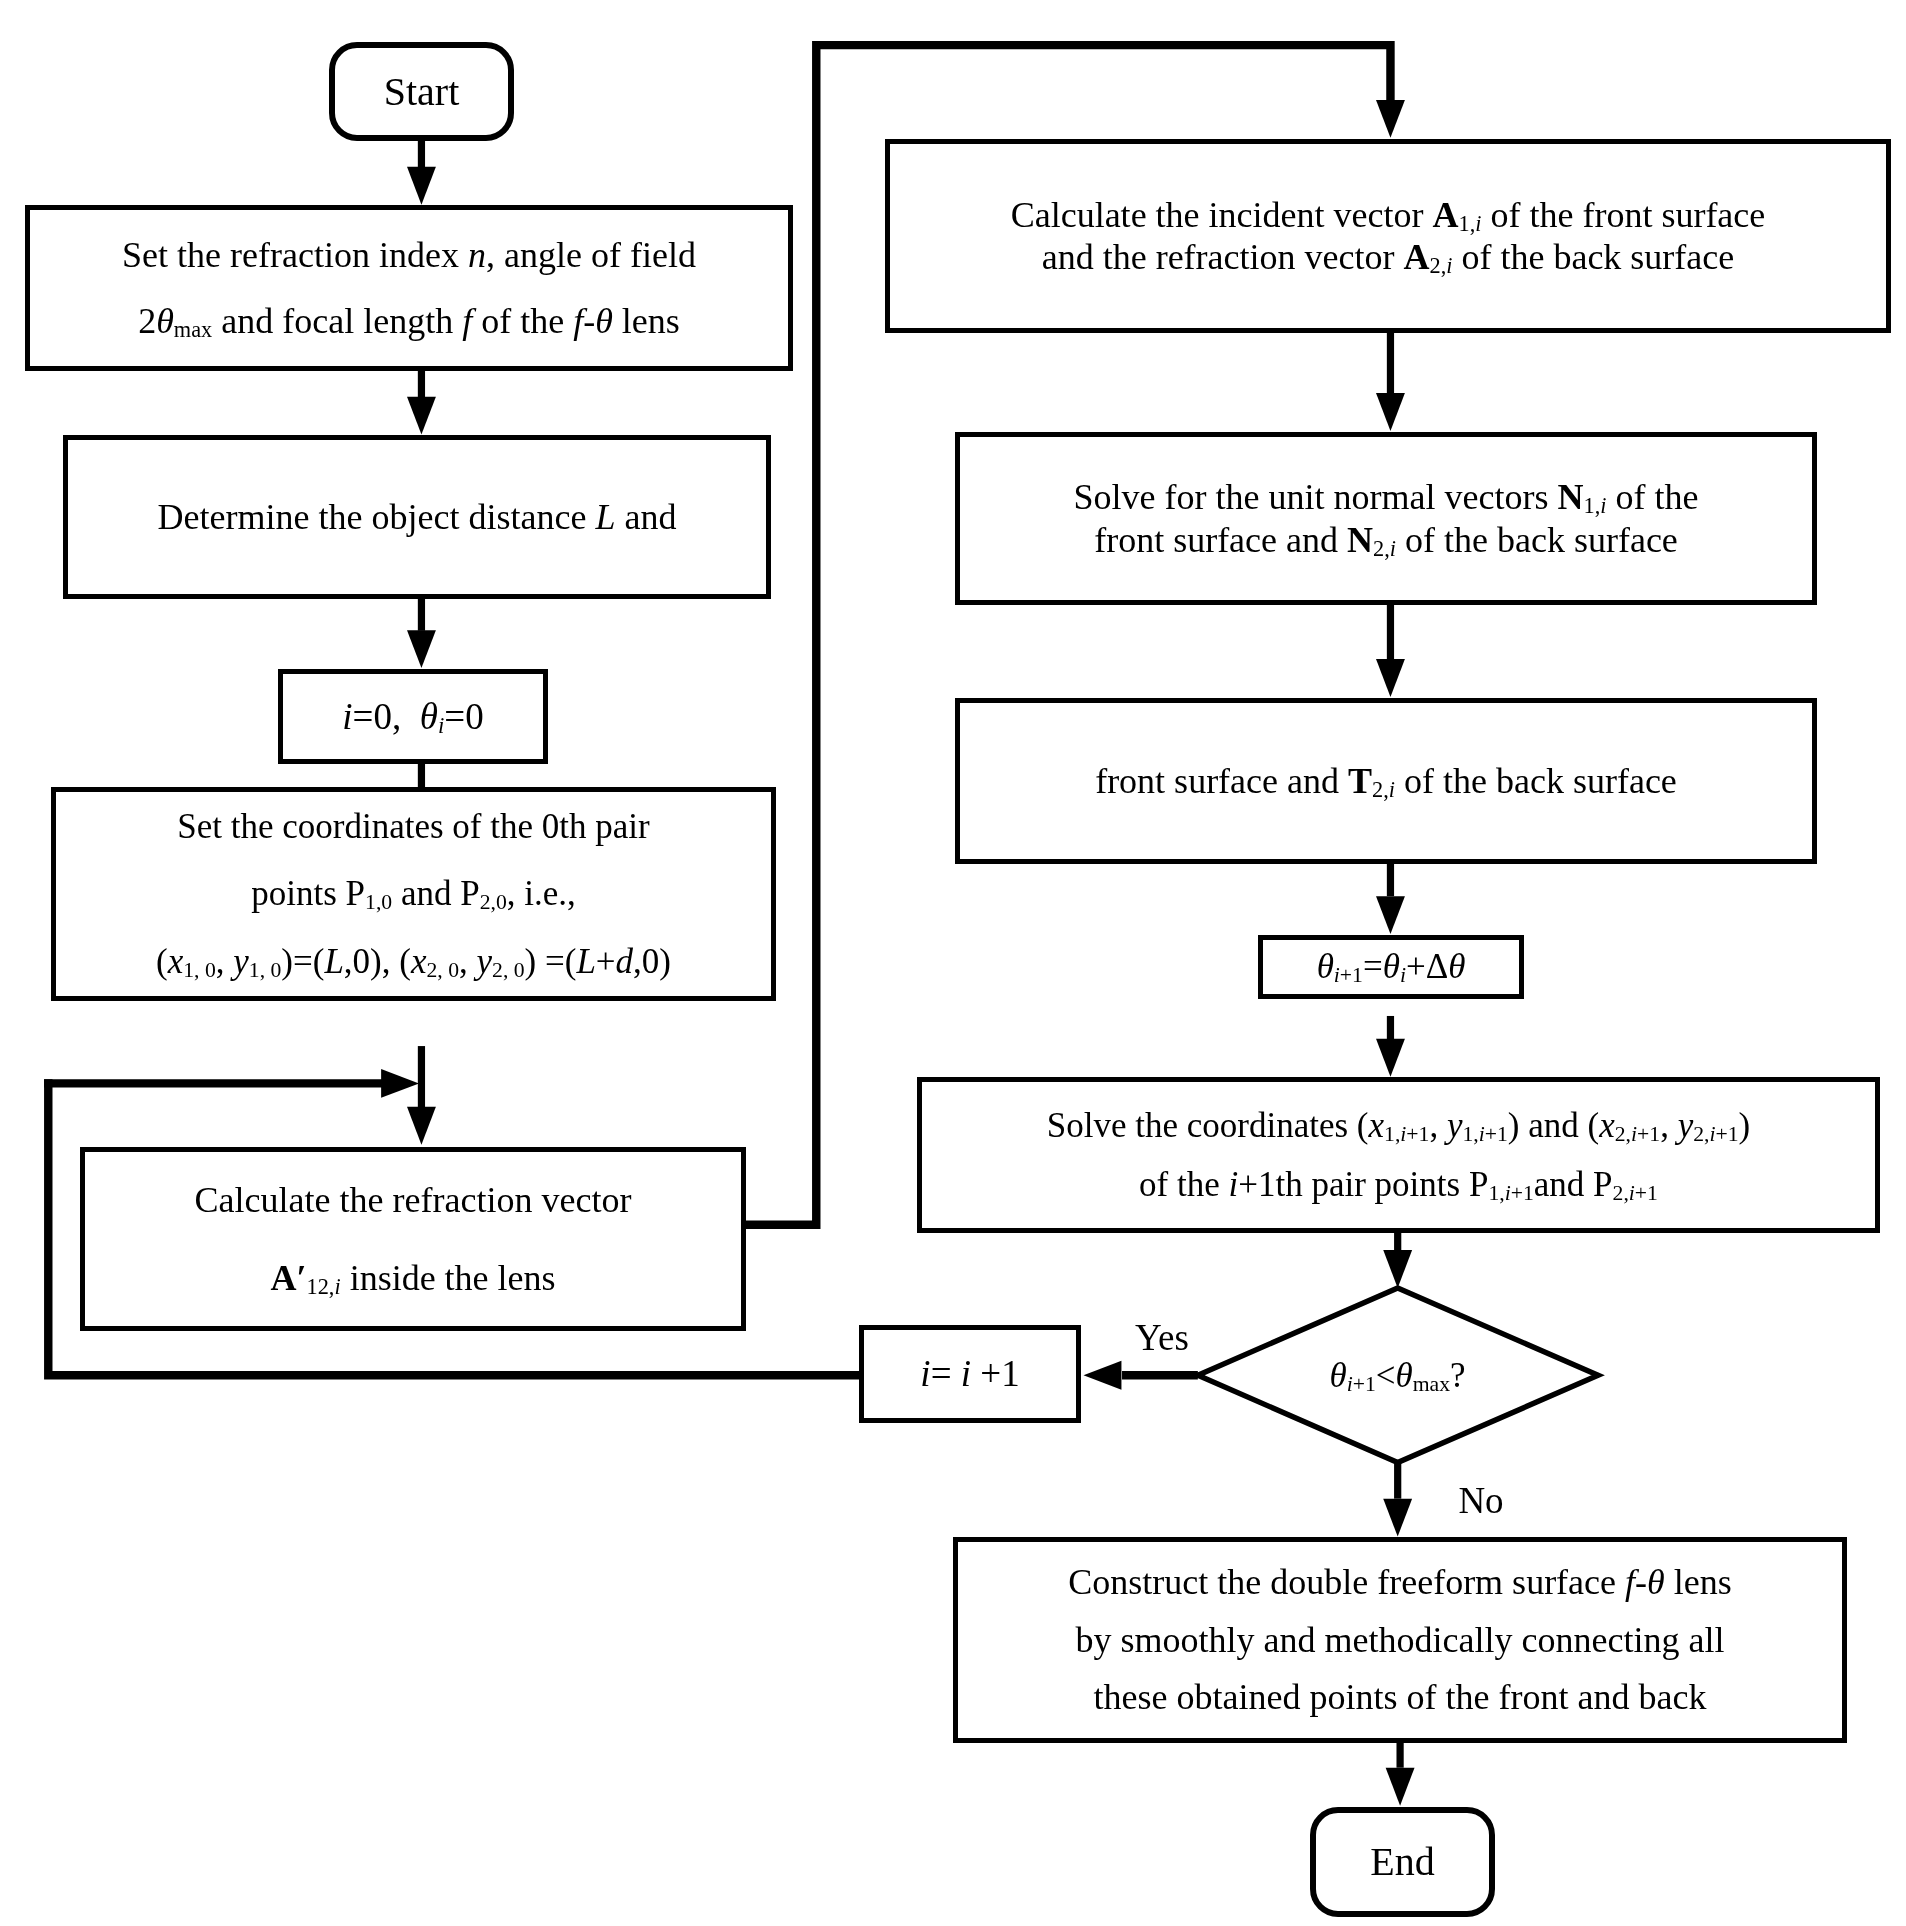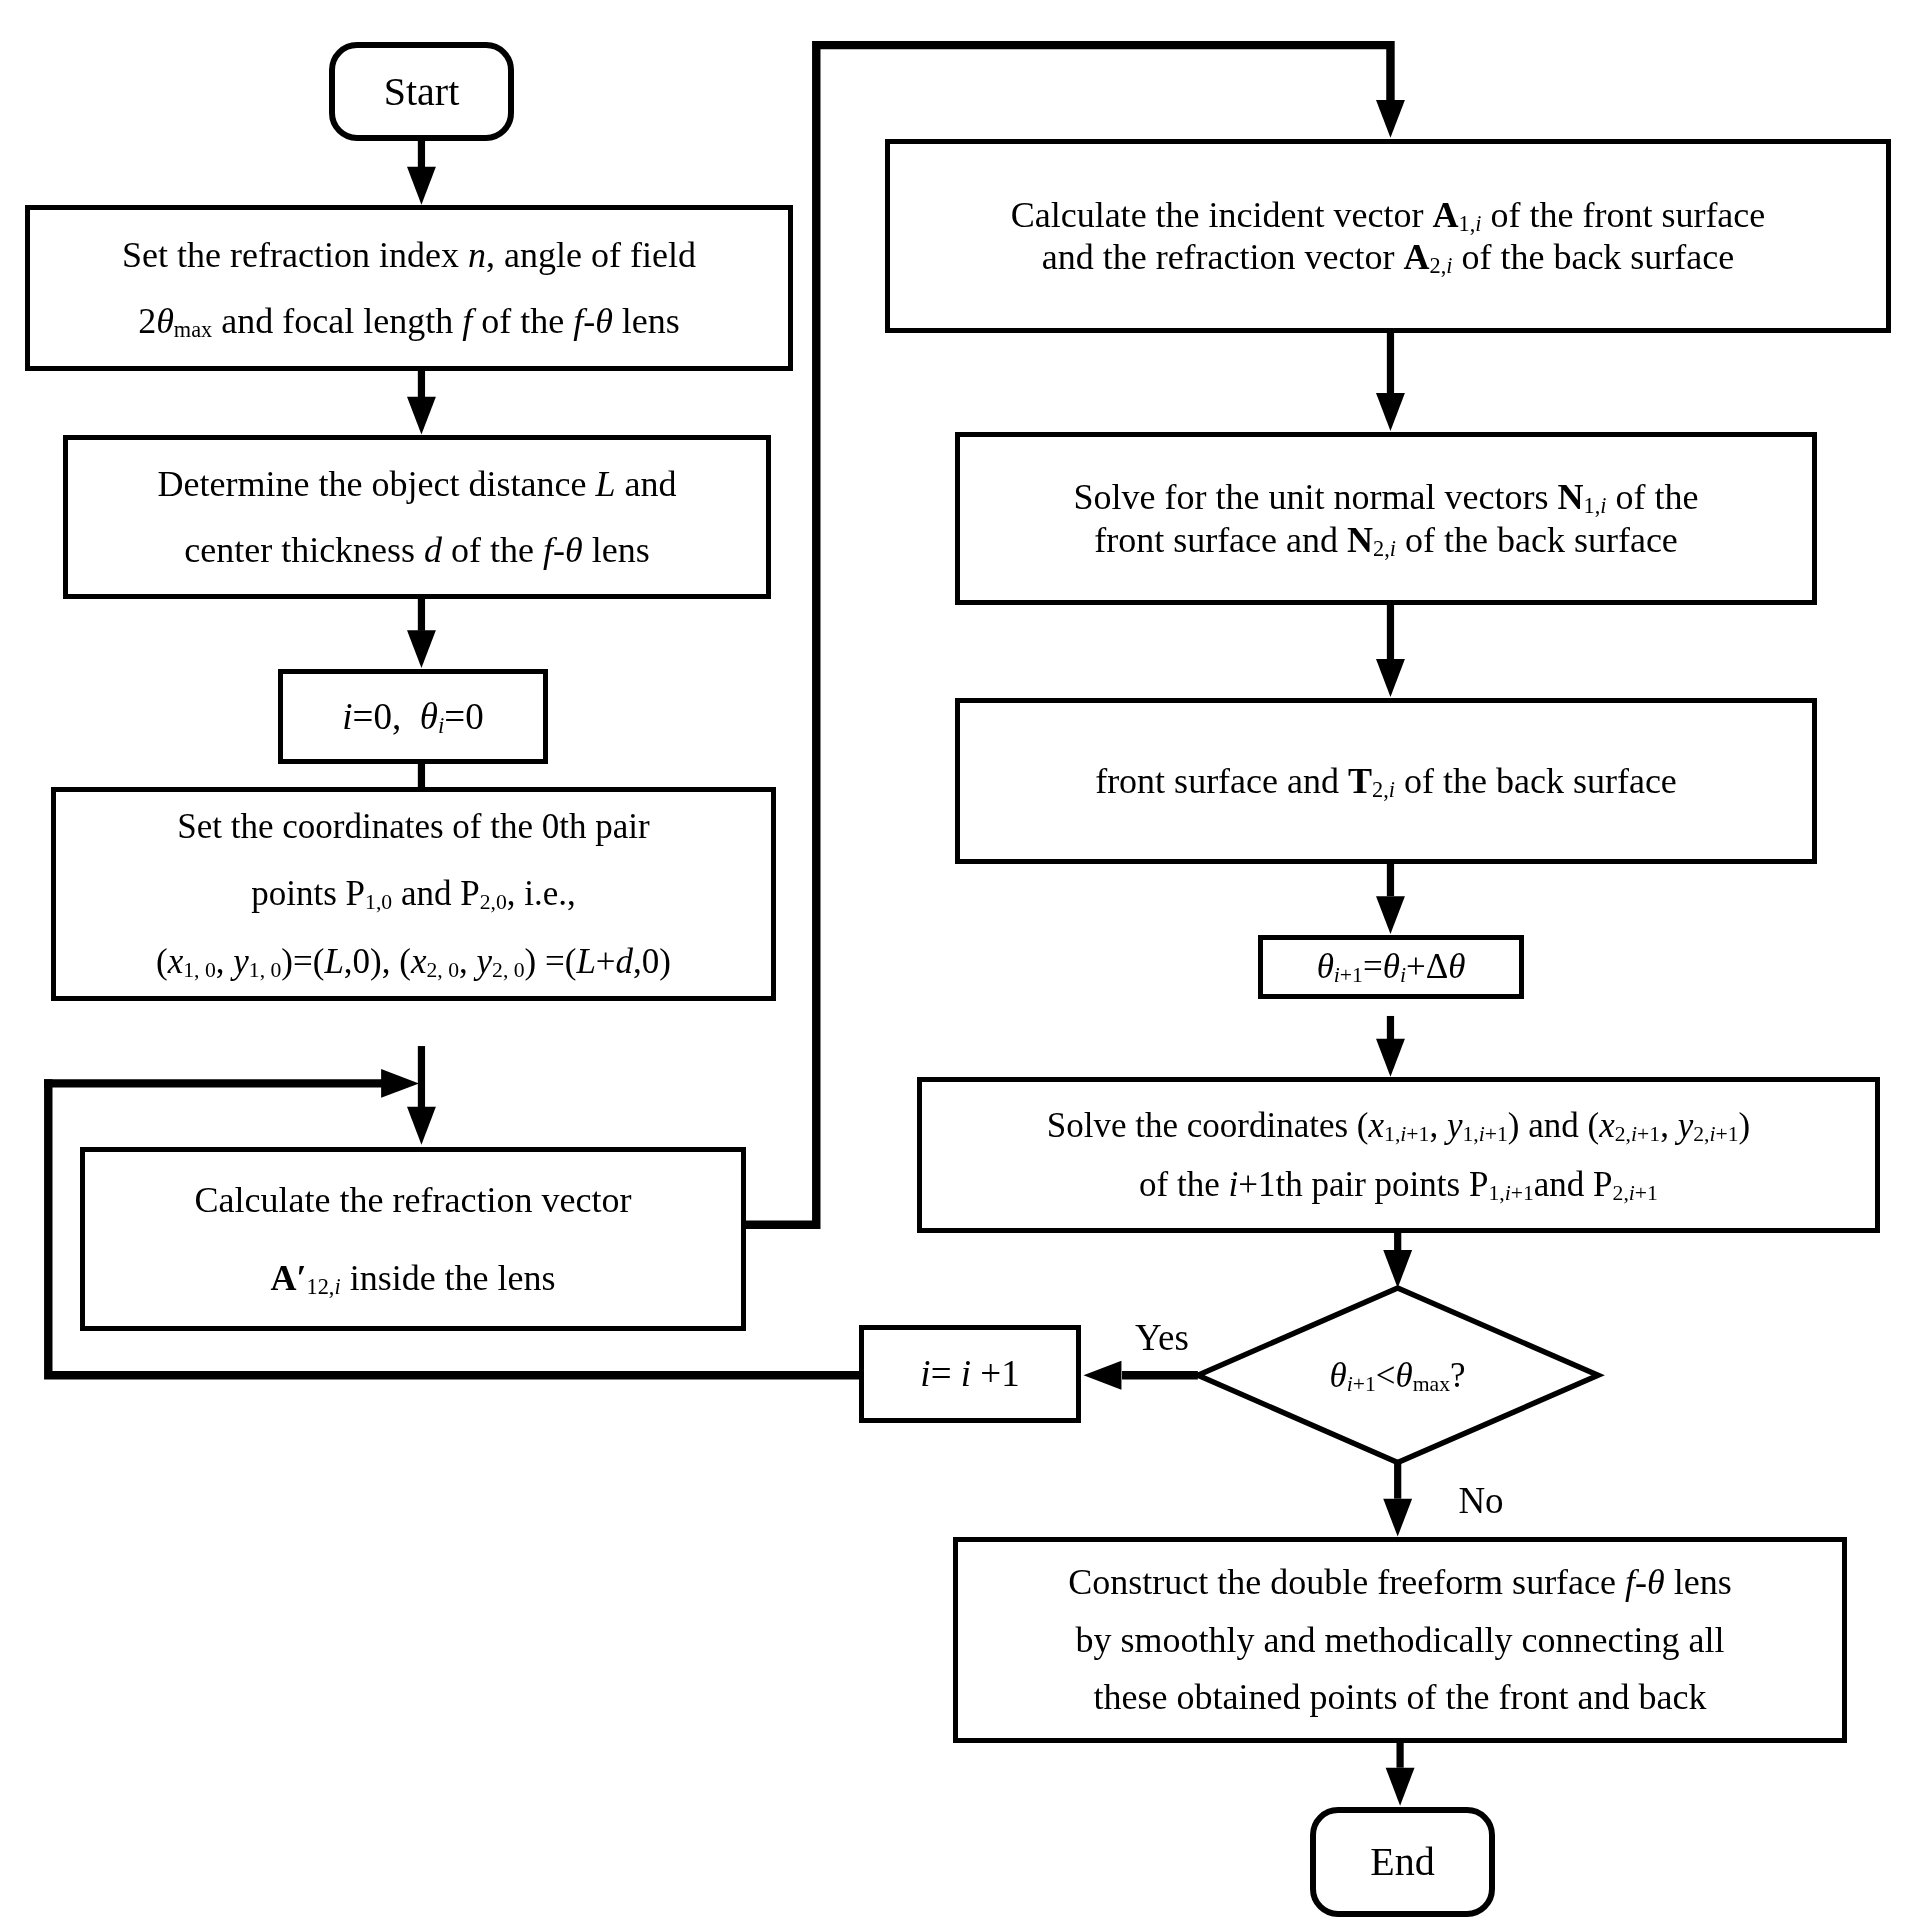--- a/index.html
+++ b/index.html
@@ -127,21 +127,20 @@
     <div class="tline">Start</div>
   </div>
 
   <div class="node g38" style="left:25px; top:205px; width:768px; height:166px;">
     <div class="tline">Set the refraction index <i>n</i>, angle of field</div>
     <div class="tline">2<i>θ</i><sub>max</sub> and focal length <i>f</i> of the <i>f</i>-<i>θ</i> lens</div>
   </div>
 
   <div class="node g38" style="left:63px; top:435px; width:708px; height:164px;">
     <div class="tline">Determine the object distance <i>L</i> and</div>
-    <div class="tline">center thickness <i>d</i> of the <i>f</i>-<i>θ</i> lens</div>
   </div>
 
   <div class="node fs62" style="left:278px; top:669px; width:270px; height:95px;">
     <div class="tline"><i>i</i>=0,&nbsp; <i>θ</i><sub><i>i</i></sub>=0</div>
   </div>
 
   <div class="node g43 fs58" style="left:51px; top:787px; width:725px; height:214px;">
     <div class="tline">Set the coordinates of the 0th pair</div>
     <div class="tline">points P<sub>1,0</sub> and P<sub>2,0</sub>, i.e.,</div>
     <div class="tline">(<i>x</i><sub>1, 0</sub>, <i>y</i><sub>1, 0</sub>)=(<i>L</i>,0), (<i>x</i><sub>2, 0</sub>, <i>y</i><sub>2, 0</sub>) =(<i>L</i>+<i>d</i>,0)</div>

